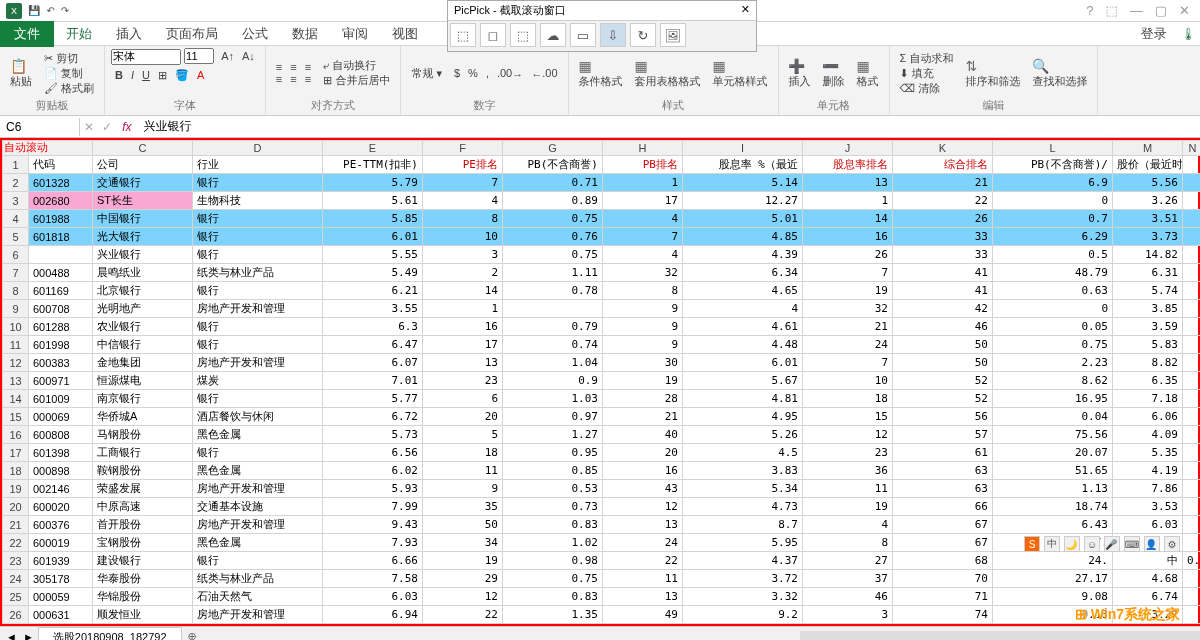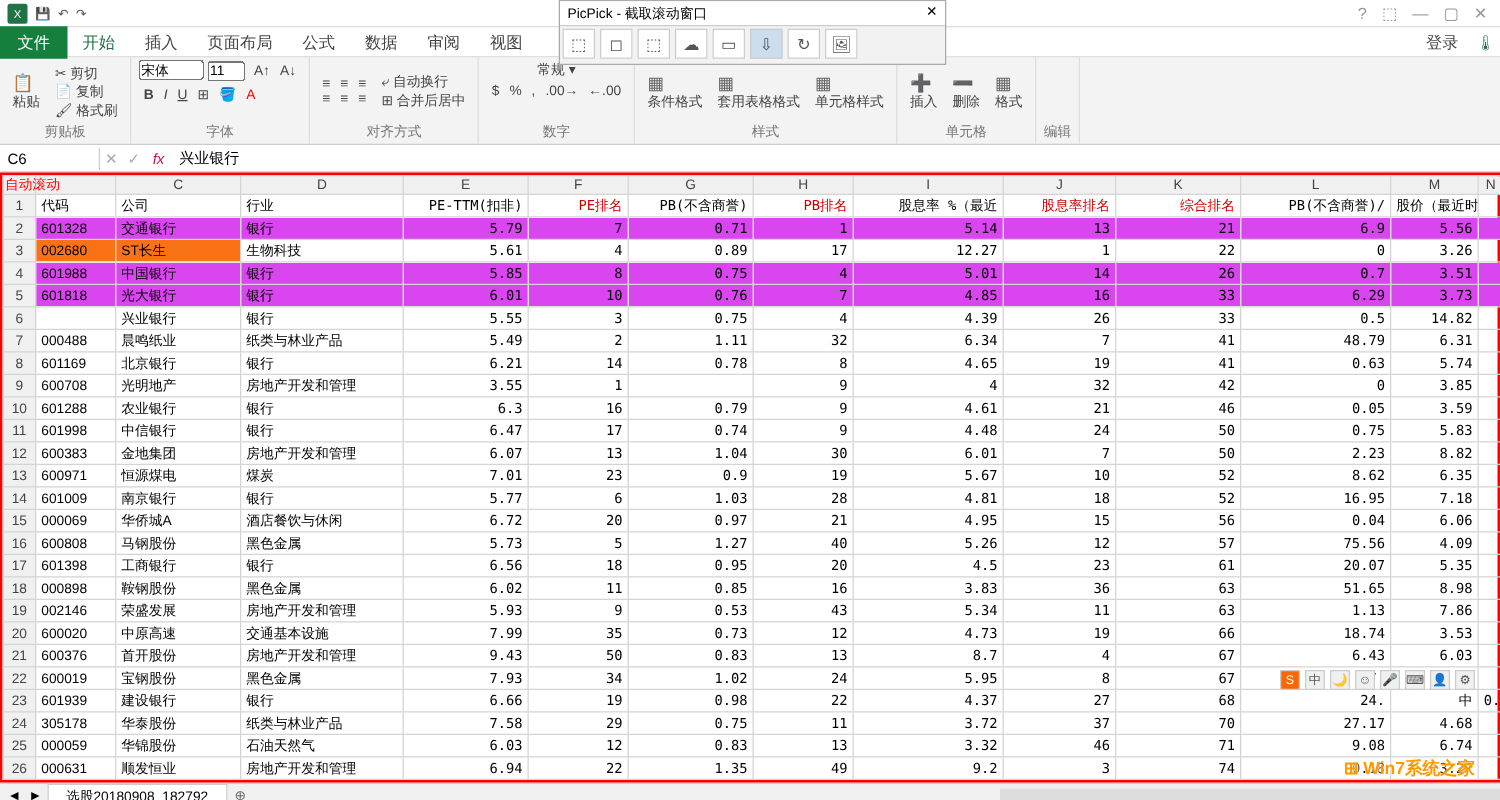--- a/index.html
+++ b/index.html
@@ -22,38 +22,38 @@
 .tabs .tab { padding: 4px 12px; font-size: 13px; color: #444; }
 .tabs .tab.active { color: #217346; }
 .tabs .login { margin-left: auto; margin-right: 10px; color: #444; font-size: 13px; }
 
 .ribbon { height: 70px; background: #f3f3f3; border-bottom: 1px solid #ccc; display: flex; font-size: 11px; }
 .ribbon .group { border-right: 1px solid #ddd; padding: 2px 6px; display:flex; flex-direction:column; justify-content:flex-end; }
 .ribbon .group .gbody { flex: 1; display:flex; align-items:center; gap:4px; }
 .ribbon .group .glabel { text-align:center; color:#777; font-size:11px; }
 .ribbon .btn { padding: 0 4px; color:#444; font-size:11px; white-space:nowrap; }
 .ribbon .icon { font-size:14px; color:#666; }
-.ribbon input.font { width:52px; font-size:11px; }
+.ribbon input.font { width:70px; font-size:11px; }
 .ribbon input.size { width:30px; font-size:11px; }
 
 .namebar { height: 22px; border-bottom: 1px solid #ccc; display:flex; align-items:center; }
 .namebar .namebox { width:80px; border-right:1px solid #ccc; padding:2px 6px; }
 .namebar .fx { padding: 0 6px; color:#be185d; font-style:italic; }
 .namebar .formula { flex:1; padding:2px 6px; font-family: SimSun, monospace; }
 
 .gridwrap { border: 2px solid #ff0000; position: relative; }
 .autolabel { position:absolute; top:0; left:2px; color:#ff0000; font-size:11px; z-index:2; }
 table.sheet { border-collapse: collapse; width: 100%; table-layout: fixed; }
 table.sheet th { background:#f0f0f0; border:1px solid #d4d4d4; font-weight:normal; font-size:11px; padding:1px 2px; color:#444; }
 table.sheet th.rowh { width:22px; background:#f0f0f0; }
 table.sheet td { border:1px solid #d4d4d4; font-size:11px; padding:1px 4px; white-space:nowrap; overflow:hidden; }
 table.sheet td.num { text-align:right; font-family: Consolas, monospace; }
 table.sheet .hdr-red { color:#c00; }
-table.sheet tr.hl-green td { background:#d946ef; }
-table.sheet tr.hl-red td.c1, table.sheet tr.hl-red td.c2 { background:#f97316; color:#000; }
+table.sheet tr.hl-green td { background:#7dd3fc; }
+table.sheet tr.hl-red td.c1, table.sheet tr.hl-red td.c2 { background:#f9a8d4; color:#000; }
 
 .sheettabs { height: 20px; background:#f0f0f0; display:flex; align-items:center; border-top:1px solid #ccc; font-size:11px; }
 .sheettabs .stab { padding: 2px 14px; background:#fff; border:1px solid #ccc; border-bottom:none; margin-left:4px; }
 .sheettabs .add { margin-left:6px; color:#666; }
 .sheettabs .scroll { margin-left:auto; width:400px; height:12px; background:#ddd; }
 
 .watermark { position:absolute; right:20px; bottom:16px; font-size:14px; font-weight:bold; color:#1a73e8; text-shadow:1px 1px 2px #fff; z-index:3; }
 .watermark span { color:#ff9900; }
 
 .ime { position:absolute; right:20px; bottom:88px; display:flex; gap:4px; z-index:4; }
@@ -139,21 +139,21 @@
         <div><span class="btn">≡</span><span class="btn">≡</span><span class="btn">≡</span></div>
       </div>
       <div>
         <div class="btn">⤶ <span>自动换行</span></div>
         <div class="btn">⊞ <span>合并后居中</span></div>
       </div>
     </div>
     <div class="glabel">对齐方式</div>
   </div>
   <div class="group">
-    <div class="gbody" style="flex-direction:column">
+    <div class="gbody" style="flex-direction:row">
       <div class="btn"><span>常规</span> ▾</div>
       <div><span class="btn">$</span><span class="btn">%</span><span class="btn">,</span><span class="btn">.00→</span><span class="btn">←.00</span></div>
     </div>
     <div class="glabel">数字</div>
   </div>
   <div class="group">
     <div class="gbody">
       <div class="btn"><div class="icon">▦</div><span>条件格式</span></div>
       <div class="btn"><div class="icon">▦</div><span>套用表格格式</span></div>
       <div class="btn"><div class="icon">▦</div><span>单元格样式</span></div>
@@ -162,20 +162,29 @@
   </div>
   <div class="group">
     <div class="gbody">
       <div class="btn"><div class="icon">➕</div><span>插入</span></div>
       <div class="btn"><div class="icon">➖</div><span>删除</span></div>
       <div class="btn"><div class="icon">▦</div><span>格式</span></div>
     </div>
     <div class="glabel">单元格</div>
   </div>
   <div class="group">
+    <div class="gbody">
+      <div>
+        <div class="btn">Σ <span>自动求和</span></div>
+        <div class="btn">⬇ <span>填充</span></div>
+        <div class="btn">⌫ <span>清除</span></div>
+      </div>
+      <div class="btn"><div class="icon">⇅</div><span>排序和筛选</span></div>
+      <div class="btn"><div class="icon">🔍</div><span>查找和选择</span></div>
+    </div>
     <div class="glabel">编辑</div>
   </div>
 </div>
 
 <div class="namebar">
   <div class="namebox">C6</div>
   <div style="padding:0 4px;color:#aaa">✕</div>
   <div style="padding:0 4px;color:#aaa">✓</div>
   <div class="fx">fx</div>
   <div class="formula">兴业银行</div>
@@ -497,21 +506,21 @@
           <td>鞍钢股份</td>
           <td>黑色金属</td>
           <td class="num">6.02</td>
           <td class="num">11</td>
           <td class="num">0.85</td>
           <td class="num">16</td>
           <td class="num">3.83</td>
           <td class="num">36</td>
           <td class="num">63</td>
           <td class="num">51.65</td>
-          <td class="num">8.98</td>
+          <td class="num">4.19</td>
           <td></td>
         </tr>
         <tr>
           <th class="rowh">19</th>
           <td>002146</td>
           <td>荣盛发展</td>
           <td>房地产开发和管理</td>
           <td class="num">5.93</td>
           <td class="num">9</td>
           <td class="num">0.53</td>

